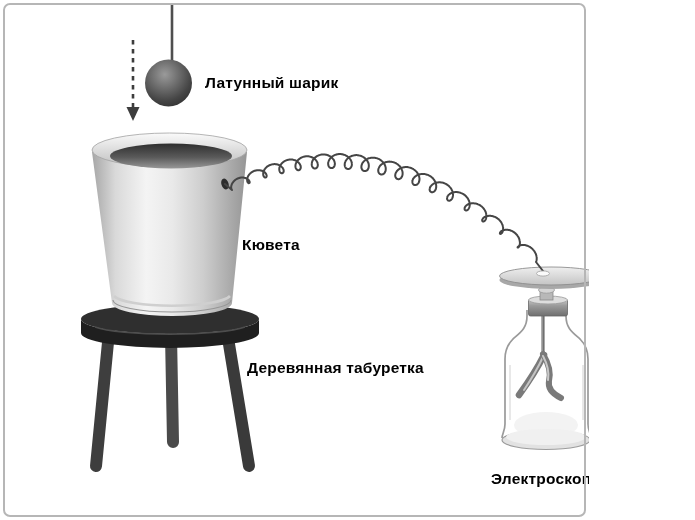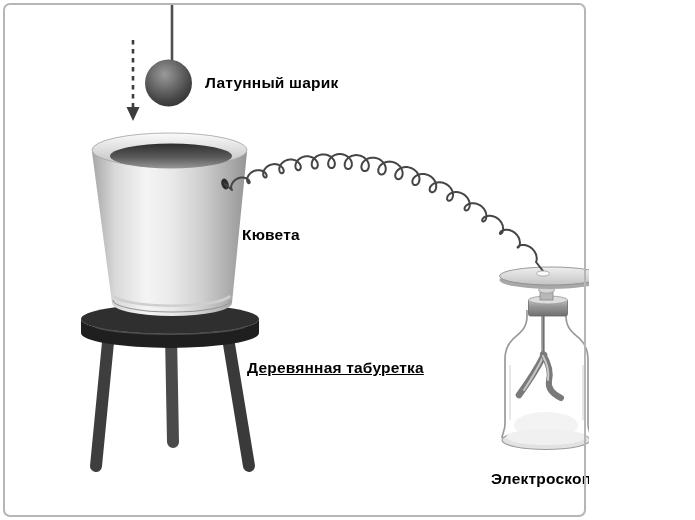--- a/index.html
+++ b/index.html
@@ -10,22 +10,22 @@
   .frame{
     position:absolute;left:3px;top:3px;right:3px;bottom:3px;
     border:2px solid #b6b6b6;border-radius:7px;pointer-events:none;
   }
   .diagram{position:absolute;left:0;top:0;}
   .lbl{
     position:absolute;color:#000;font-weight:700;font-size:15.5px;
     letter-spacing:.2px;white-space:nowrap;
   }
   .lbl-ball{left:205px;top:74px;}
-  .lbl-cuvette{left:242px;top:226px;}
-  .lbl-stool{left:247px;top:359px;text-decoration:underline;}
+  .lbl-cuvette{left:242px;top:236px;}
+  .lbl-stool{left:247px;top:359px;}
   .lbl-electroscope{left:491px;top:470px;}
 </style>
 </head>
 <body>
 
 <div class="stage">
 
   <svg class="diagram" width="695" height="520" viewBox="0 0 695 520">
     <defs>
       <radialGradient id="ballGrad" cx="42%" cy="32%" r="78%">

